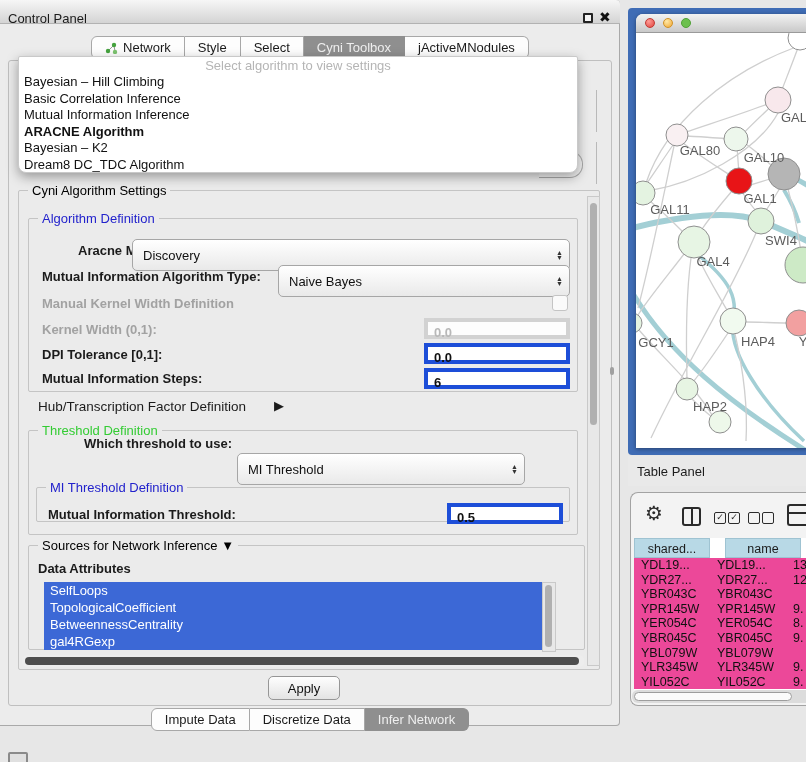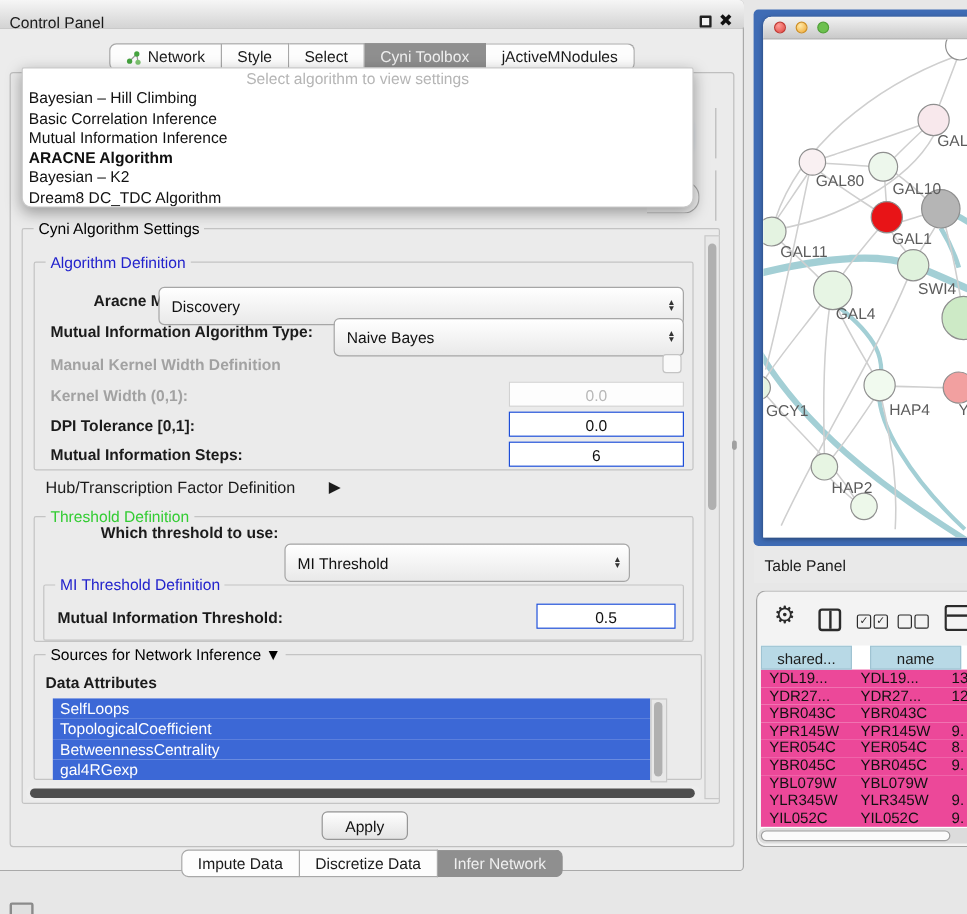--- a/index.html
+++ b/index.html
@@ -47,22 +47,22 @@
   .gtitle.green{color:#33cc33;}
   .lbl{position:absolute;font-size:13px;font-weight:bold;color:#1b1b1b;white-space:nowrap;}
   .lbl.dis{color:#a2a2a2;}
   .plain{font-weight:normal;}
 
   .combo{position:absolute;display:flex;align-items:center;justify-content:space-between;
     background:linear-gradient(#ffffff,#e9e9e9);border:1px solid #a6a6a6;border-radius:5px;
     font-size:13px;color:#111;padding:0 6px 0 10px;height:32px;box-sizing:border-box;}
   .combo .arrows{display:flex;flex-direction:column;line-height:5px;font-size:7px;color:#333;}
 
-  .field{position:absolute;border:1px solid #1d4ed8;background:#fff;font-size:13px;color:#111;
-    text-align:center;padding:0 6px;height:21px;line-height:21px;box-sizing:border-box;}
+  .field{position:absolute;border:4px solid #1d4ed8;background:#fff;font-size:13px;color:#111;
+    text-align:left;padding:0 6px;height:21px;line-height:21px;box-sizing:border-box;font-weight:bold;}
   .field.dis{color:#b8b8b8;border-color:#d2d2d2;background:#fdfdfd;}
 
   .checkbox{position:absolute;width:14px;height:14px;border:1px solid #c4c4c4;border-radius:3px;background:#fafafa;}
 
   .vscroll{position:absolute;background:#e8e8e8;border:1px solid #c9c9c9;}
   .vthumb{position:absolute;background:#b0b0b0;border-radius:4px;}
   .hscroll-dark{position:absolute;background:#ededed;border-radius:5px;}
   .hthumb-dark{position:absolute;background:#4e4e4e;border-radius:4px;}
 
   .attr-list{position:absolute;background:#ffffff;}
@@ -207,21 +207,21 @@
   <span class="gtitle green">Threshold Definition</span>
 </div>
 <span class="lbl" style="left:84px;top:436px;">Which threshold to use:</span>
 <div class="combo" style="left:237px;top:453px;width:288px;">
   <span>MI Threshold</span>
   <span class="arrows">
       <span>▲</span>
       <span>▼</span>
     </span>
 </div>
-<div class="group" style="left:36px;top:487px;width:534px;height:47px;">
+<div class="group" style="left:36px;top:487px;width:534px;height:35px;">
   <span class="gtitle blue">MI Threshold Definition</span>
 </div>
 <span class="lbl" style="left:48px;top:507px;">Mutual Information Threshold:</span>
 <div class="field" style="left:447px;top:503px;width:116px;">0.5</div>
 
 <div class="group" style="left:28px;top:545px;width:557px;height:105px;">
   <span class="gtitle">
     <span>Sources for Network Inference</span>
     <span>▼</span>
   </span>

